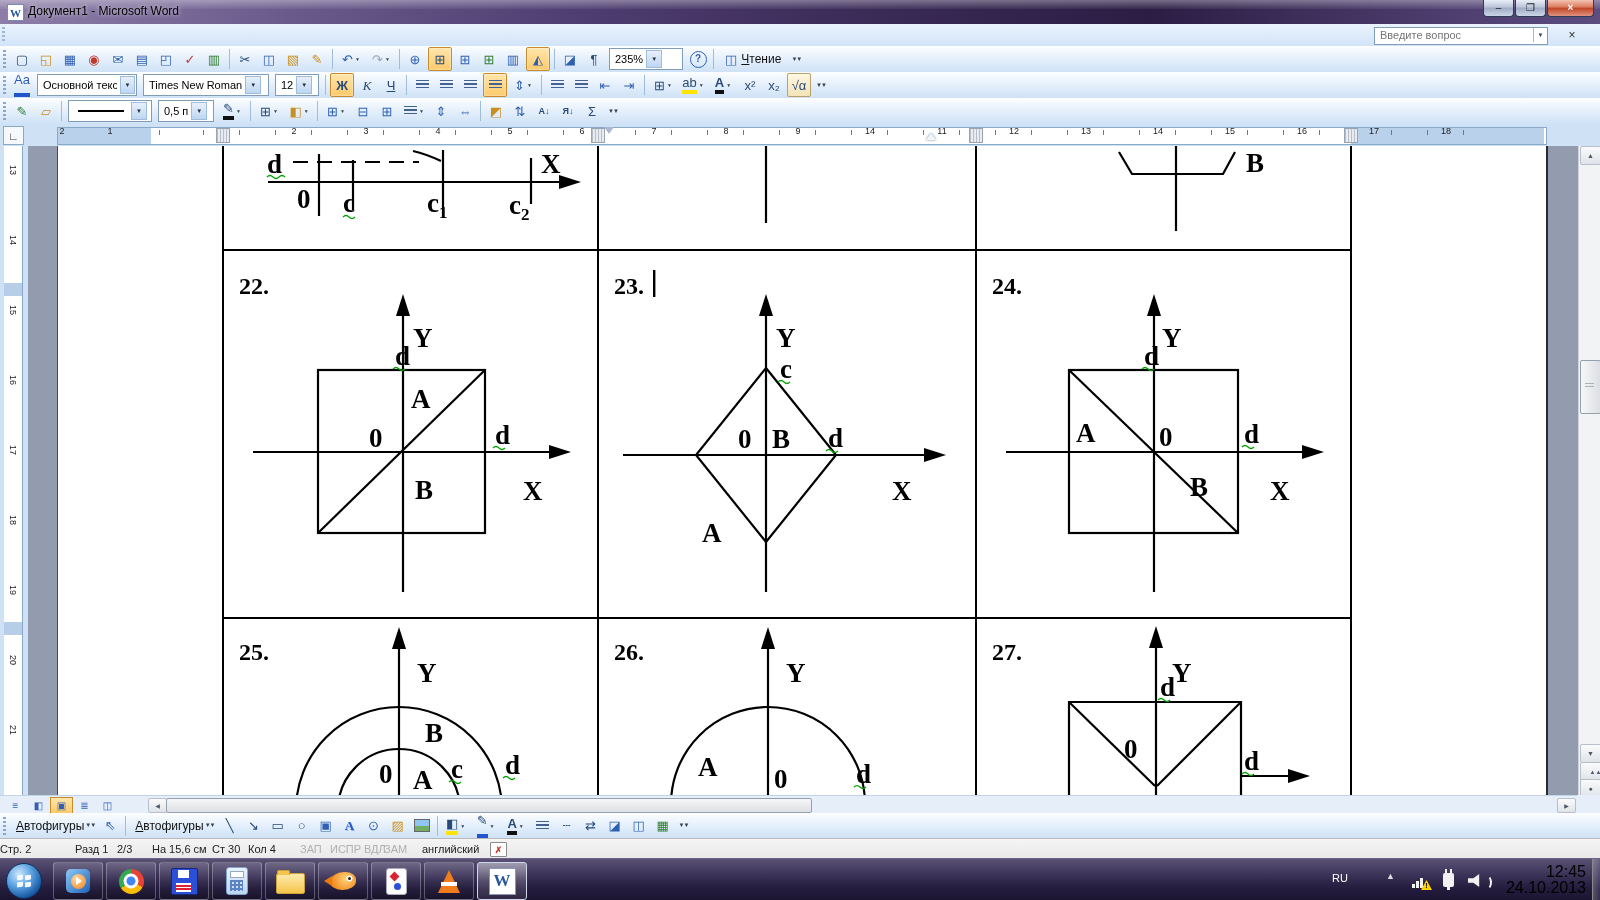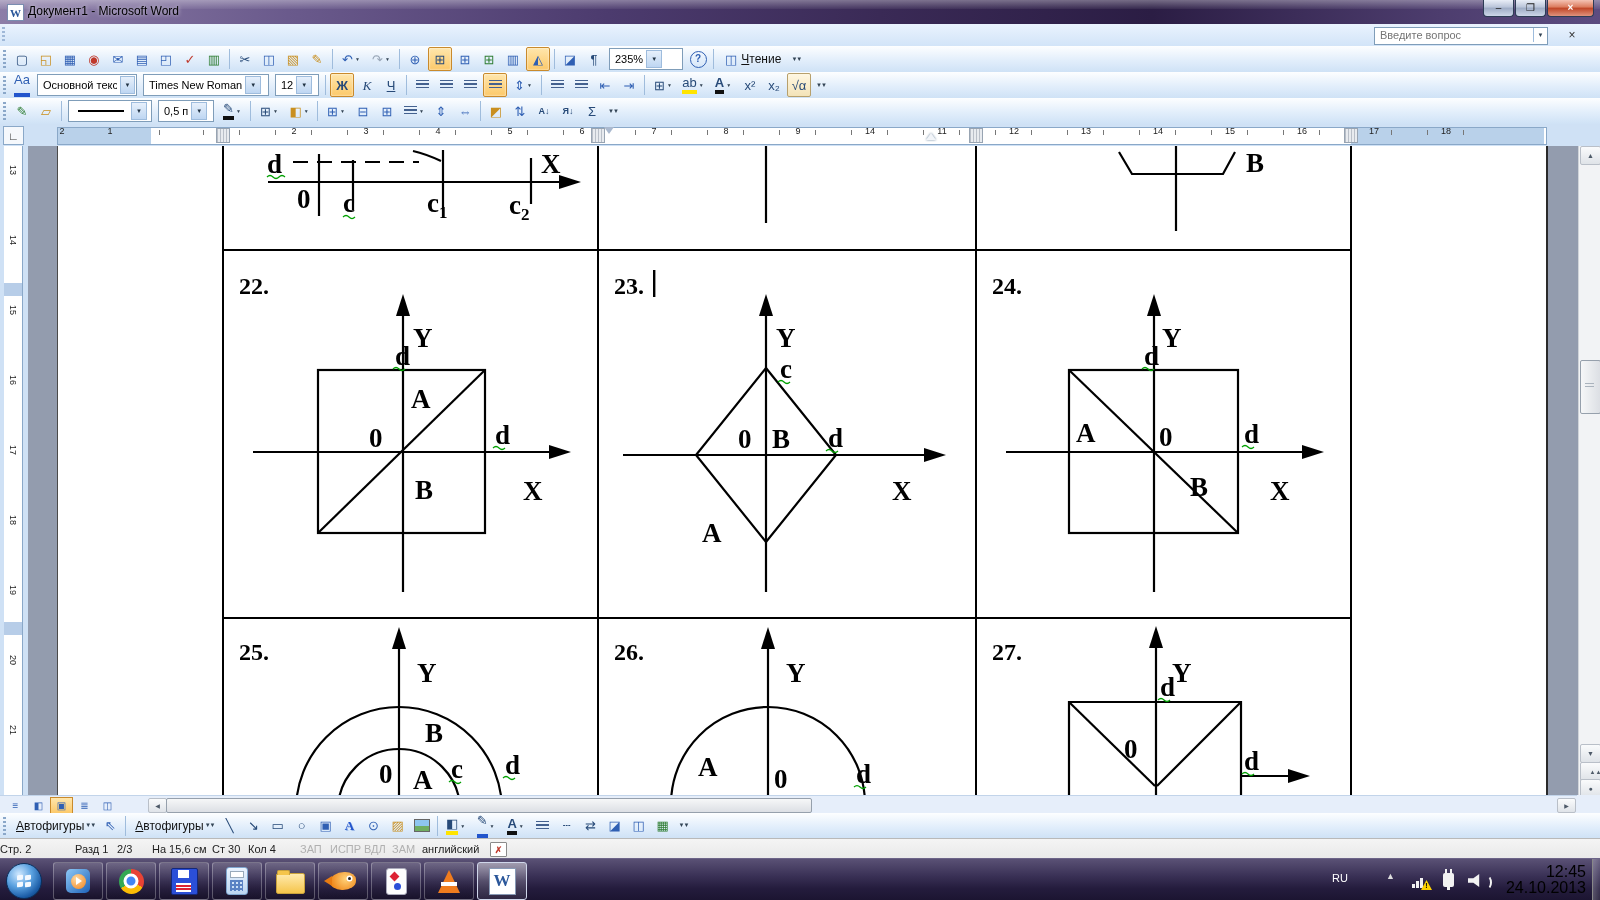--- a/index.html
+++ b/index.html
@@ -760,21 +760,21 @@
   <div class="statusbar">
     <span class="st" style="left:0">Стр. 2</span>
     <span class="st" style="left:75px">Разд 1</span>
     <span class="st" style="left:117px">2/3</span>
     <span class="st" style="left:152px">На 15,6 см</span>
     <span class="st" style="left:212px">Ст 30</span>
     <span class="st" style="left:248px">Кол 4</span>
     <span class="st dim" style="left:300px">ЗАП</span>
     <span class="st dim" style="left:330px">ИСПР</span>
     <span class="st dim" style="left:364px">ВДЛ</span>
-    <span class="st dim" style="left:392px">ЗАМ</span>
+    <span class="st dim" style="left:384px">ЗАМ</span>
     <span class="st" style="left:422px">английский</span>
     <span class="spellico" style="left:490px">✗</span>
   </div>
 
   <div class="taskbar">
     <span class="orb">
         <span class="flag">
           <i></i>
           <i></i>
           <i></i>

